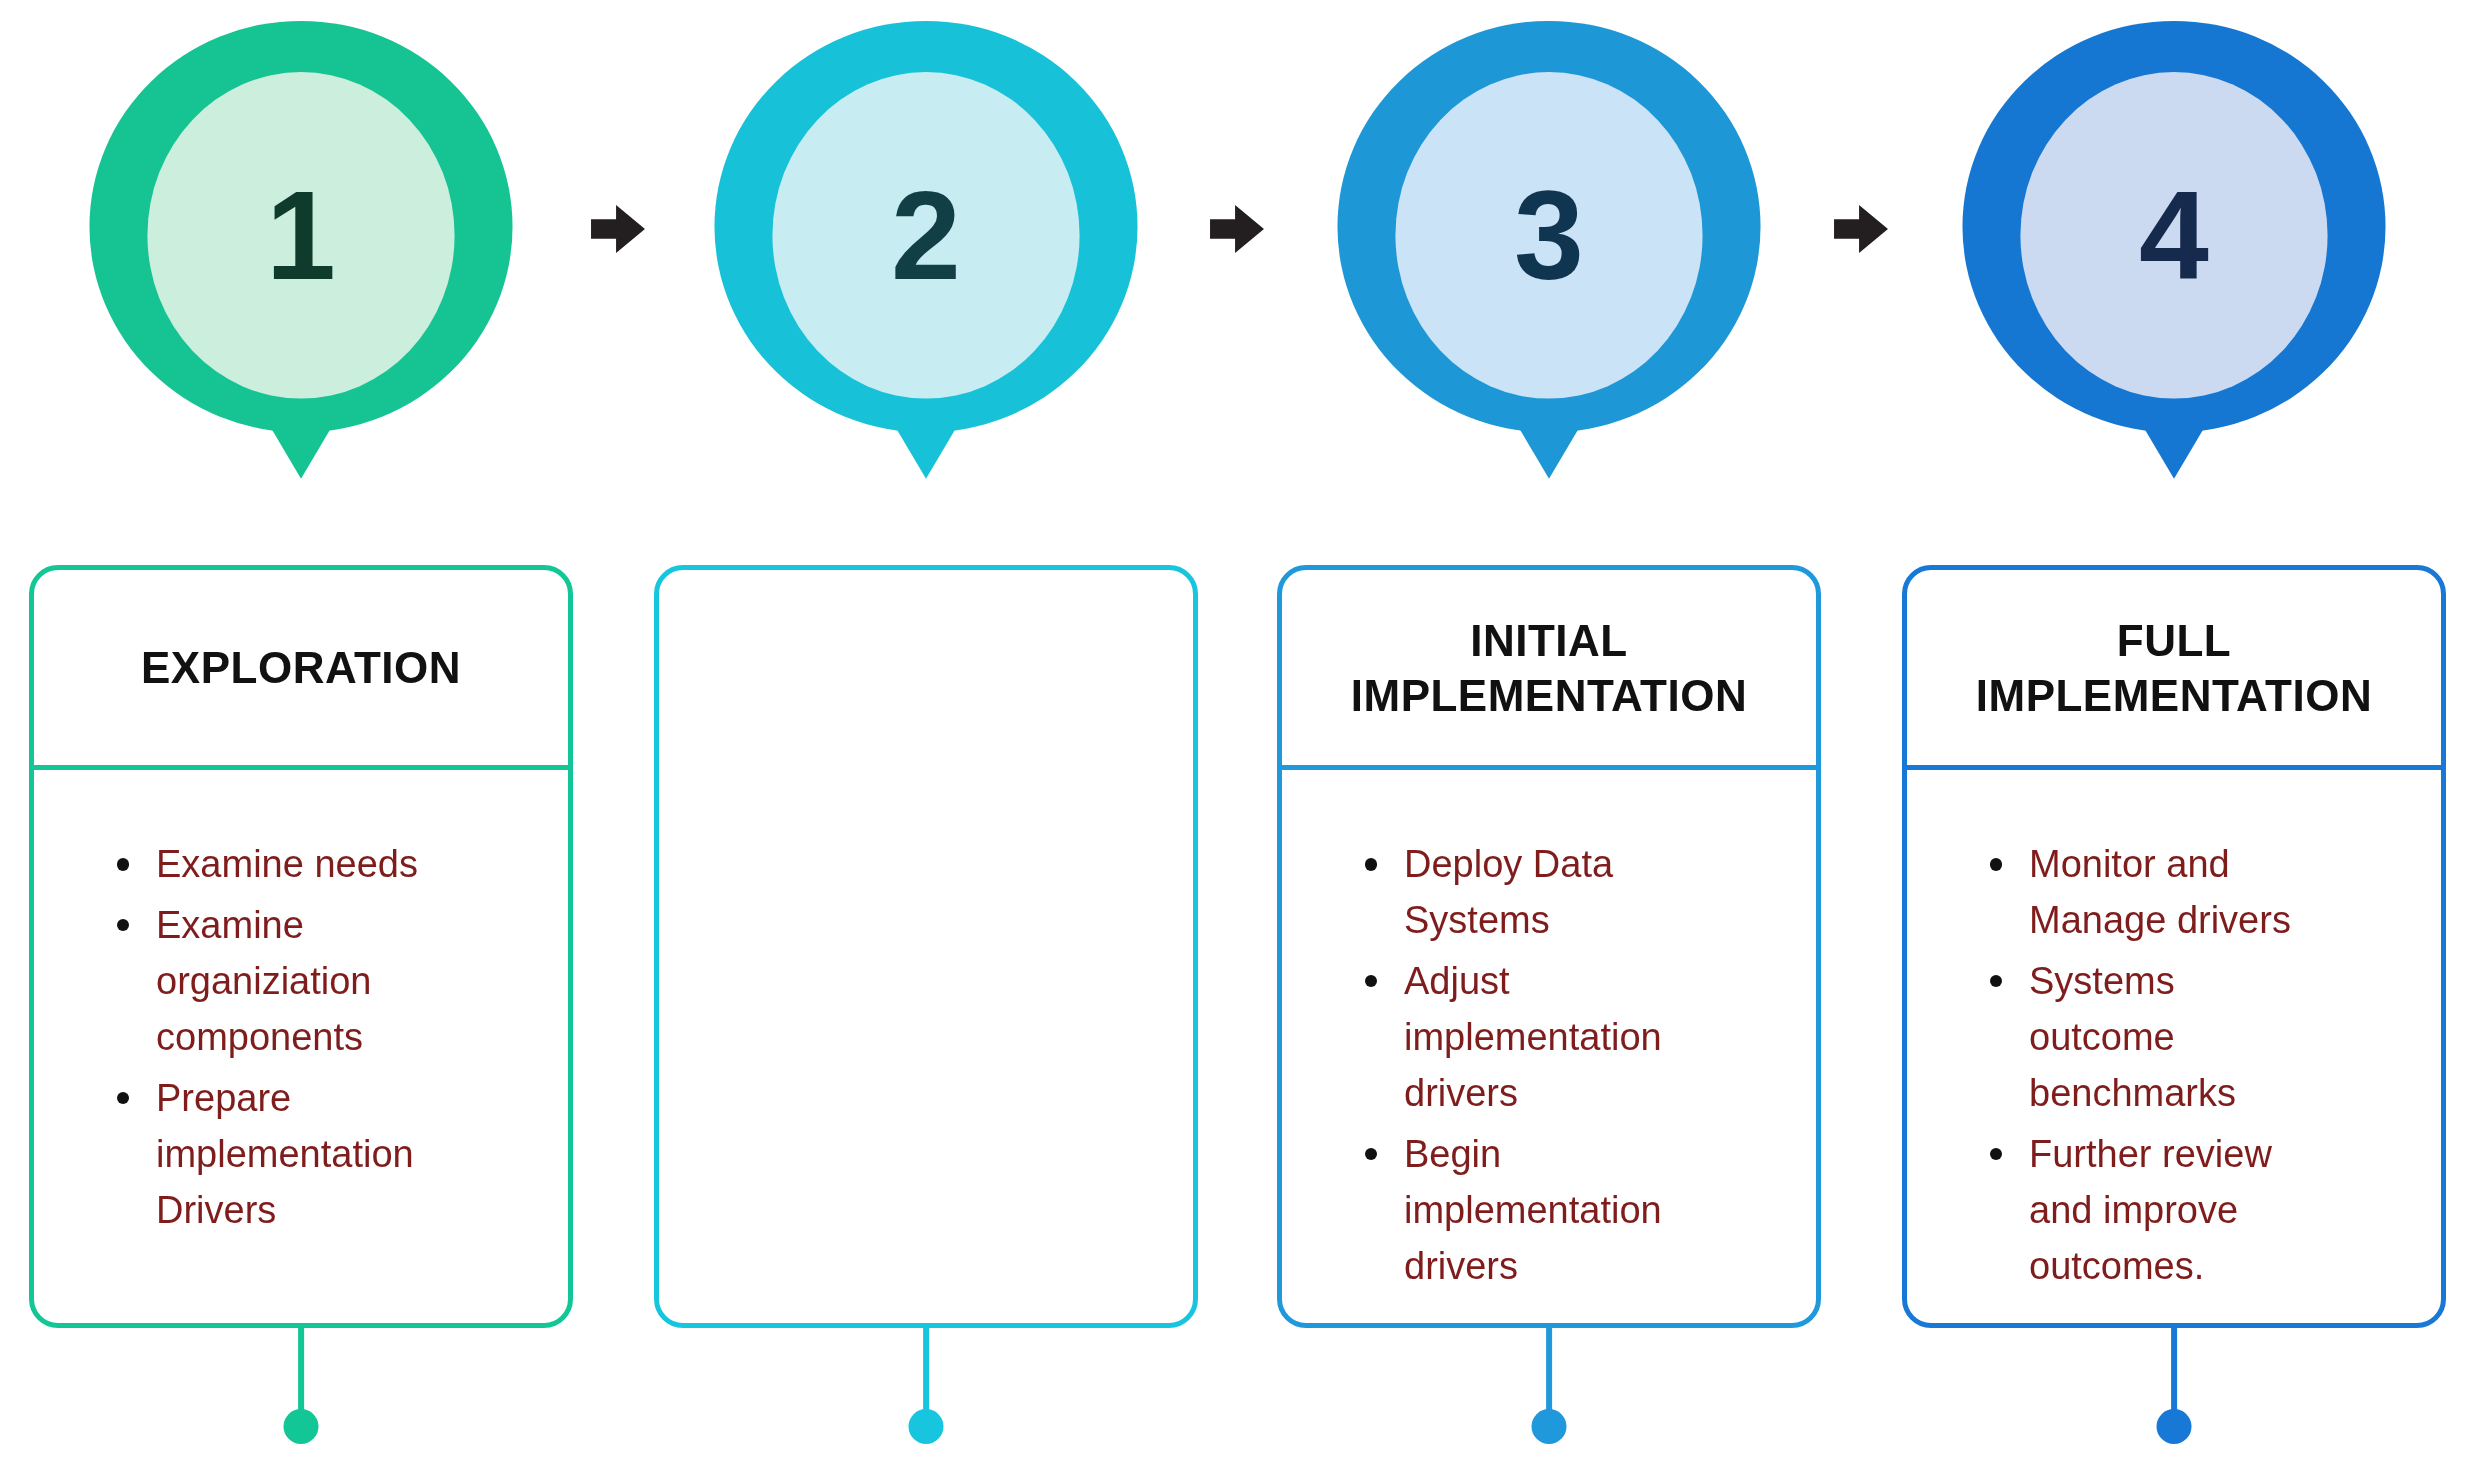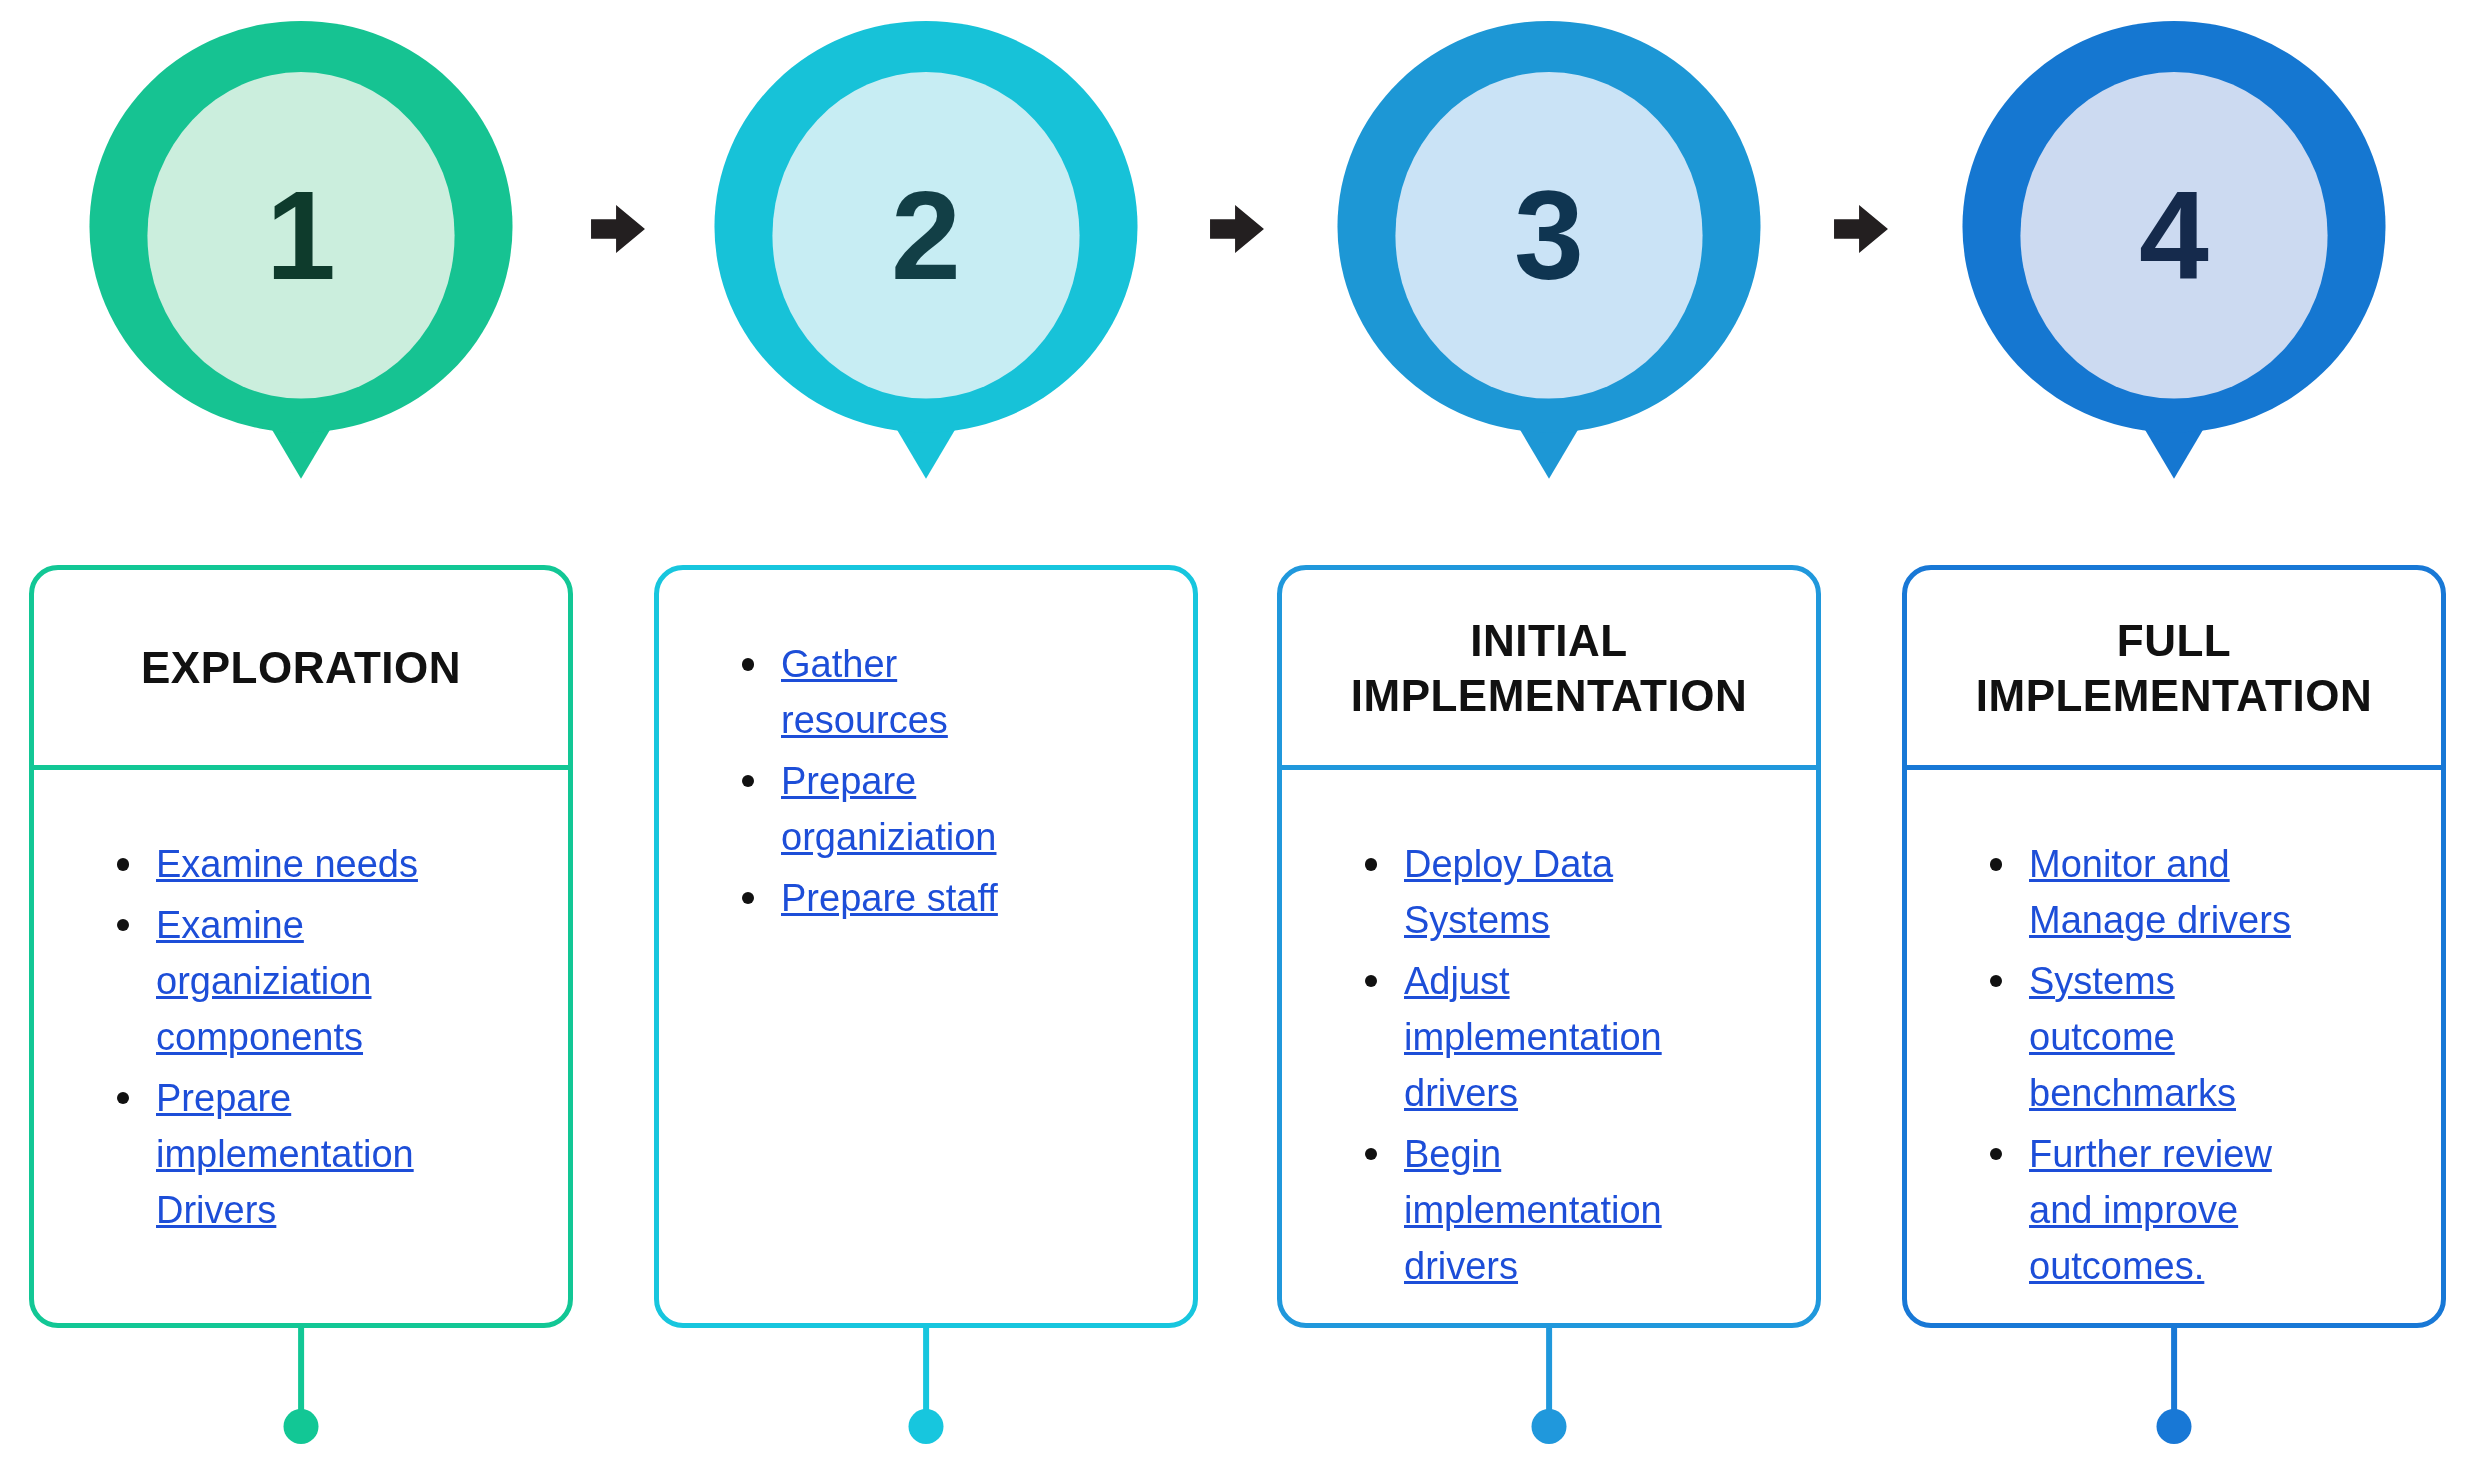--- a/index.html
+++ b/index.html
@@ -47,23 +47,22 @@
     padding:66px 19.3px 0 81px;
   }
   .bullet-list{
     margin:0;padding:0;list-style:none;
   }
   .bullet-list li{
     position:relative;
     box-sizing:border-box;
     padding-left:41px;
     max-width:326px;
-    font-size:38px;line-height:56px;color:#1d4ed8;
+    font-size:38px;line-height:56px;color:#7f1d1d;
     margin-bottom:4.8px;
-    text-decoration:underline;
   }
   .bullet-list li::before{
     content:"";
     position:absolute;left:1.9px;top:22px;
     width:12.6px;height:12.6px;border-radius:50%;
     background:#111111;
   }
   .connector-line{
     position:absolute;top:1328px;left:50%;
     transform:translateX(-50%);
@@ -109,27 +108,20 @@
   </div>
 
   <div class="step-col" style="left: 654px; --ring: #17C2D8; --inner: #C7EDF3; --number: #123F46; --accent: #17C6DE;">
     <svg class="pin" viewBox="0 0 440 500">
       <polygon class="tail" points="165,385 275,385 220,478"></polygon>
       <ellipse class="ring" cx="220" cy="217" rx="219" ry="213"></ellipse>
       <ellipse class="inner" cx="220" cy="226" rx="159" ry="169"></ellipse>
       <text class="num" x="220" y="226" text-anchor="middle" dominant-baseline="central">2</text>
     </svg>
     <div class="stage-box">
-      <div class="box-body">
-        <ul class="bullet-list">
-            <li>Gather resources</li>
-            <li>Prepare organiziation</li>
-            <li>Prepare staff</li>
-          </ul>
-      </div>
     </div>
     <div class="connector-line"></div>
     <div class="connector-dot"></div>
   </div>
 
   <div class="step-col" style="left: 1277px; --ring: #1D97D5; --inner: #CAE3F6; --number: #0F3551; --accent: #2098DC;">
     <svg class="pin" viewBox="0 0 440 500">
       <polygon class="tail" points="165,385 275,385 220,478"></polygon>
       <ellipse class="ring" cx="220" cy="217" rx="219" ry="213"></ellipse>
       <ellipse class="inner" cx="220" cy="226" rx="159" ry="169"></ellipse>

